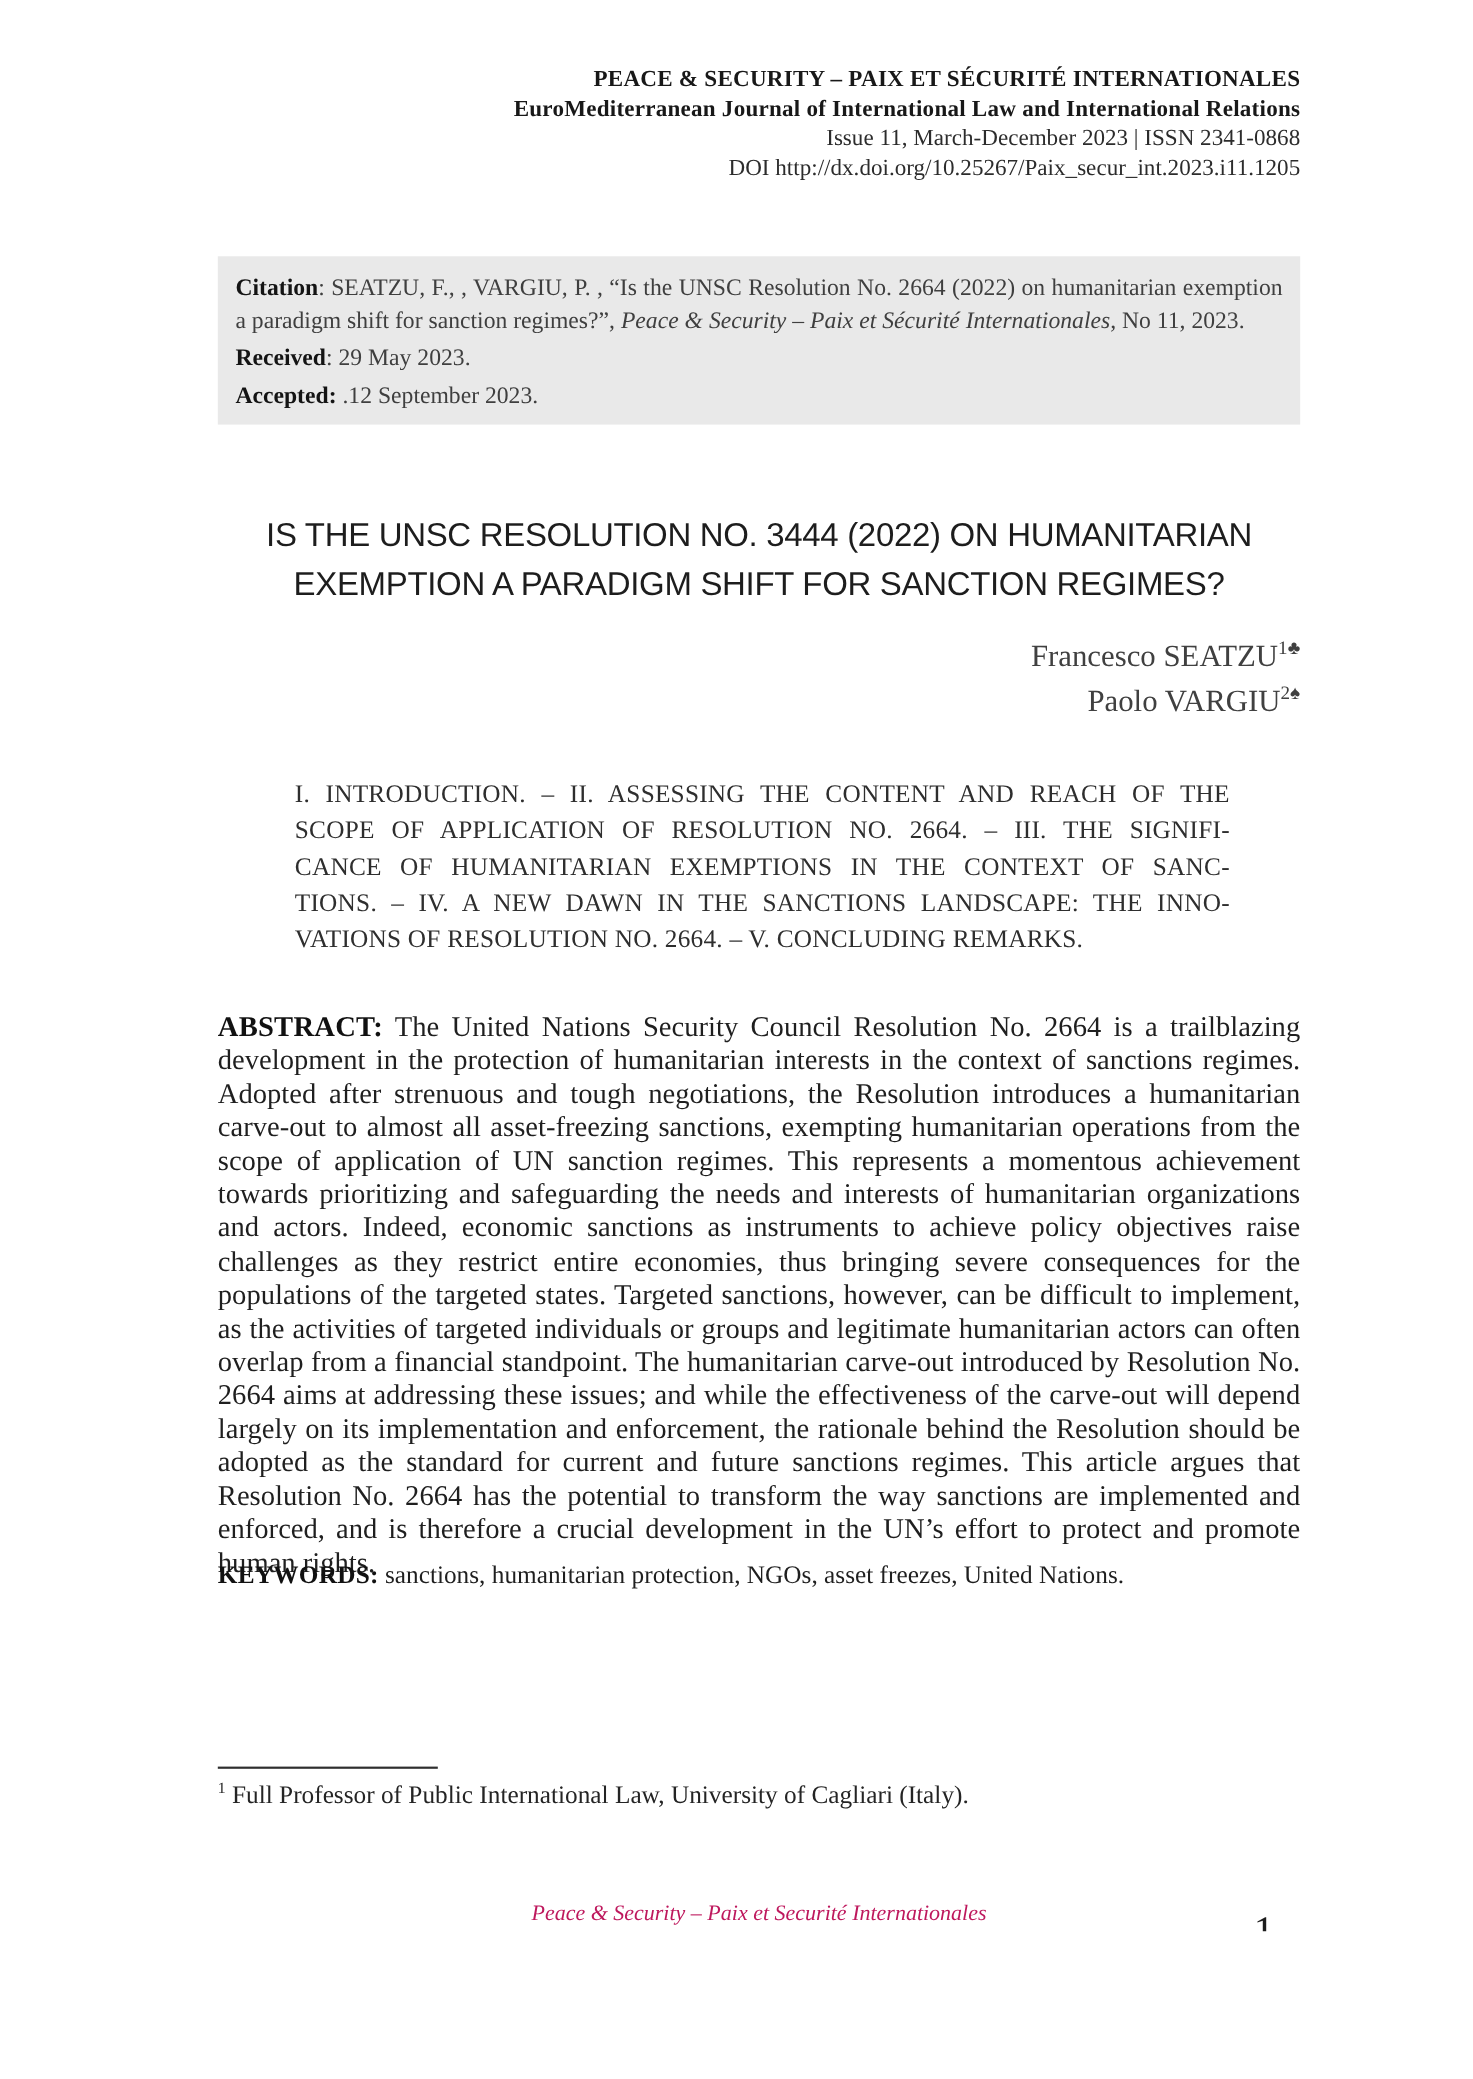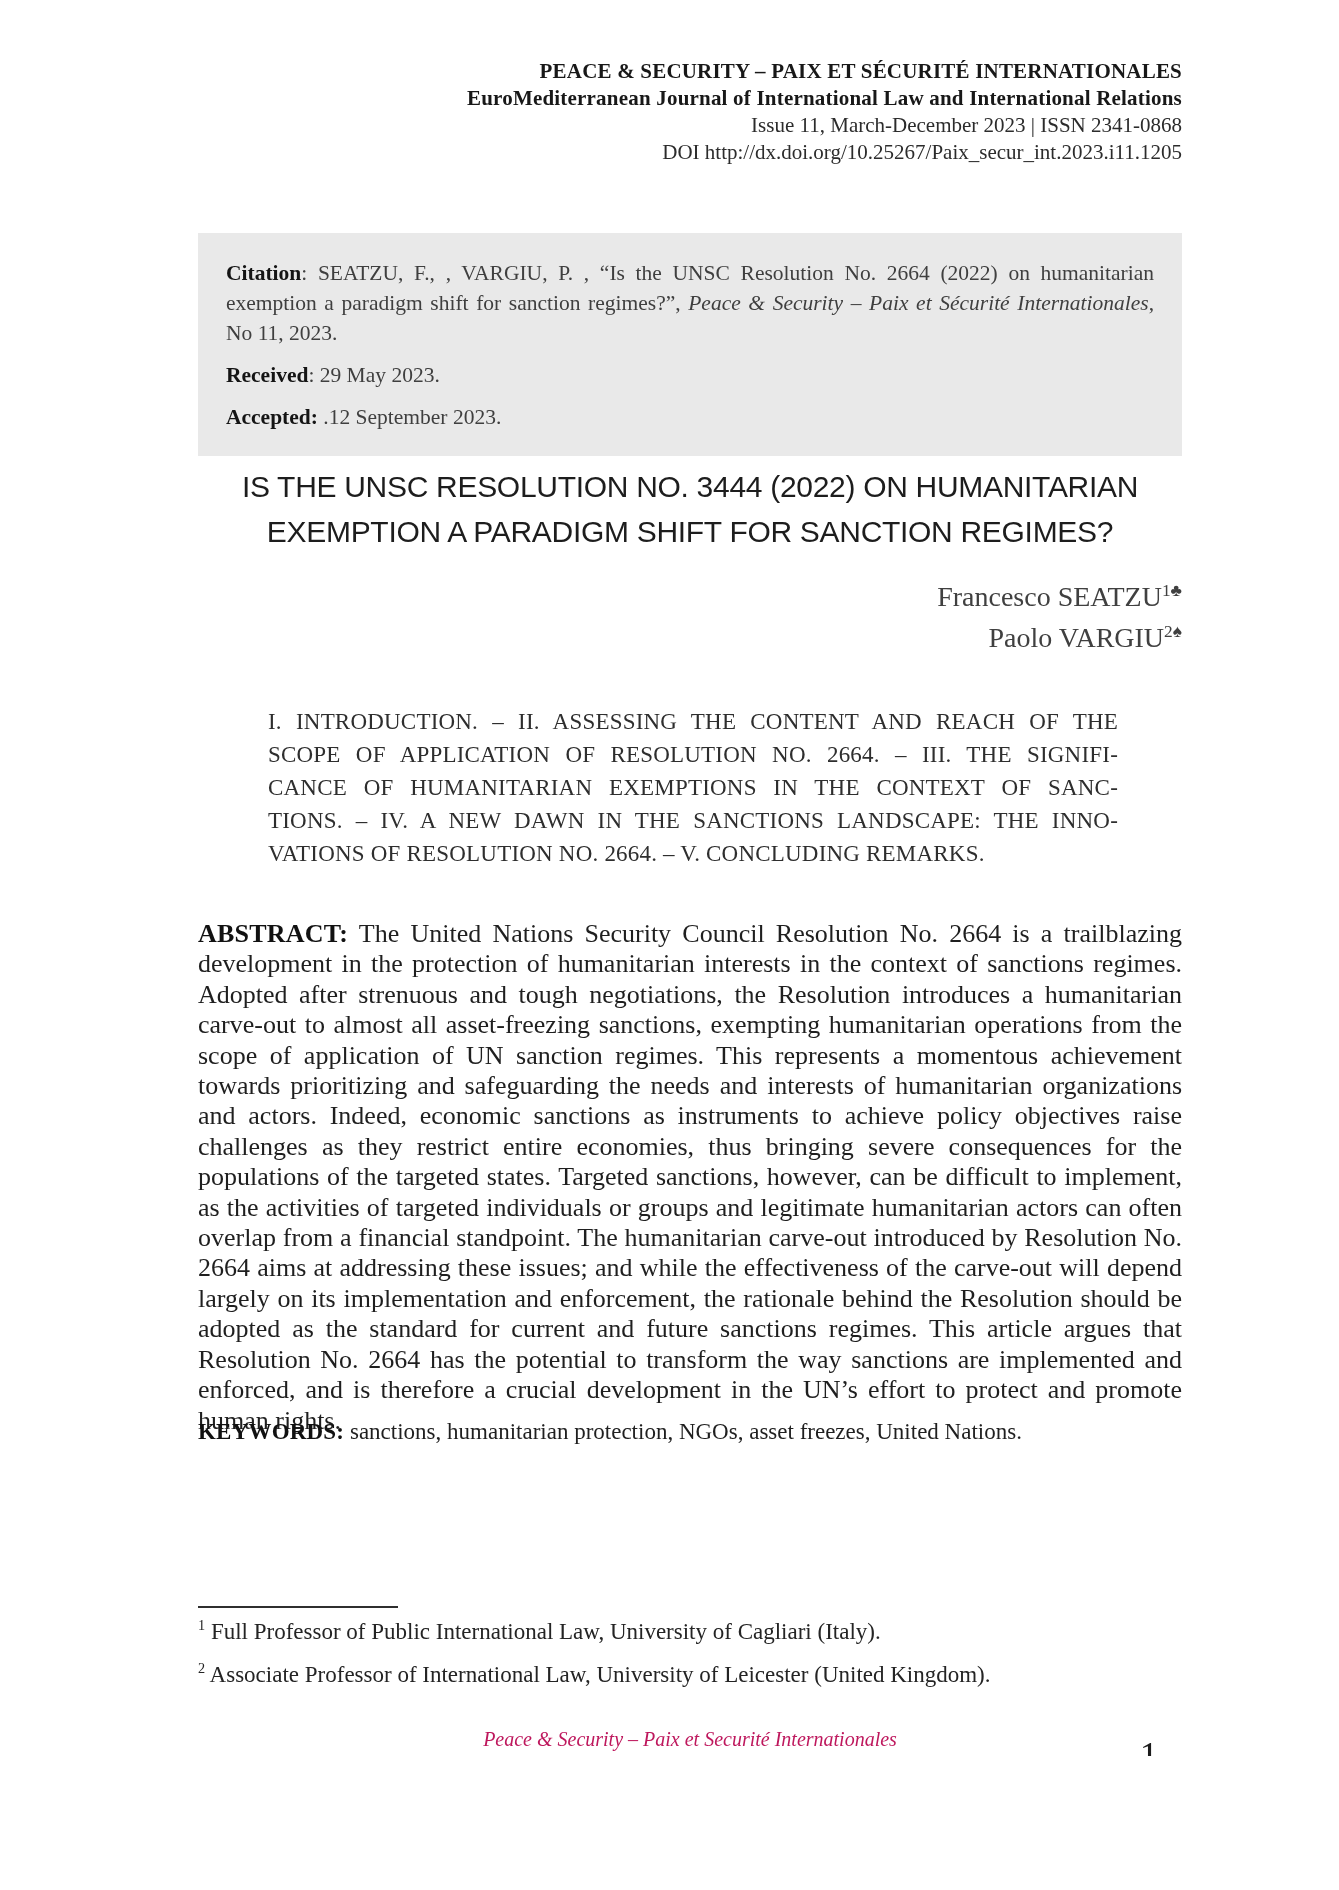--- a/index.html
+++ b/index.html
@@ -20,21 +20,21 @@
   .jh-bold{font-weight:700; font-size:21px; line-height:27px; color:#181818; letter-spacing:.2px;}
   .jh-reg{font-weight:400; font-size:21px; line-height:27px; color:#2c2c2c;}
   
   .citation-box{
     position:absolute; top:233px; left:198px; width:984px;
     box-sizing:border-box;
     background:#e9e9e9;
     padding:13px 16px 12px 16px;
     font-size:21.5px; line-height:30px; color:#3f3f3f;
   }
-  .citation-box p{margin:12px; text-align:justify;}
+  .citation-box p{margin:0; text-align:justify;}
   .citation-box .meta{margin-top:4px; text-align:left;}
   .citation-box b{color:#141414;}
   .citation-box i{font-style:italic;}
   
   .article-title{
     position:absolute; top:464px; left:98px; width:1184px;
     text-align:center;
     font-family:"Liberation Sans", sans-serif;
     font-size:30px; line-height:45px; font-weight:400;
     color:#1d1d1d; letter-spacing:-0.3px;
@@ -124,21 +124,20 @@
     <div class="toc-line">VATIONS OF RESOLUTION NO. 2664. – V. CONCLUDING REMARKS.</div>
   </section>
 
   <p class="abstract"><b>ABSTRACT:</b><span> The United Nations Security Council Resolution No. 2664 is a trailblazing development in the protection of humanitarian interests in the context of sanctions regimes. Adopted after strenuous and tough negotiations, the Resolution introduces a humanitarian carve-out to almost all asset-freezing sanctions, exempting humanitarian operations from the scope of application of UN sanction regimes. This represents a momentous achievement towards prioritizing and safeguarding the needs and interests of humanitarian organizations and actors. Indeed, economic sanctions as instruments to achieve policy objectives raise challenges as they restrict entire economies, thus bringing severe consequences for the populations of the targeted states. Targeted sanctions, however, can be difficult to implement, as the activities of targeted individuals or groups and legitimate humanitarian actors can often overlap from a financial standpoint. The humanitarian carve-out introduced by Resolution No. 2664 aims at addressing these issues; and while the effectiveness of the carve-out will depend largely on its implementation and enforcement, the rationale behind the Resolution should be adopted as the standard for current and future sanctions regimes. This article argues that Resolution No. 2664 has the potential to transform the way sanctions are implemented and enforced, and is therefore a crucial development in the UN’s effort to protect and promote human rights.</span></p>
 
   <p class="keywords"><b>KEYWORDS:</b><span> sanctions, humanitarian protection, NGOs, asset freezes, United Nations.</span></p>
 
   <hr class="footnote-rule">
   <section class="footnotes">
     <p><sup>1</sup><span> Full Professor of Public International Law, University of Cagliari (Italy).</span></p>
-    <p><sup>2</sup><span> Associate Professor of International Law, University of Leicester (United Kingdom).</span></p>
   </section>
 
   <footer class="page-footer">
     <div class="it">Peace &amp; Security – Paix et Securité Internationales</div>
     <div>DOI: http://dx.doi.org/10.25267/Paix_secur_int.2023.i11.1205</div>
   </footer>
   <div class="page-number">1</div>
 
 </div>
 

